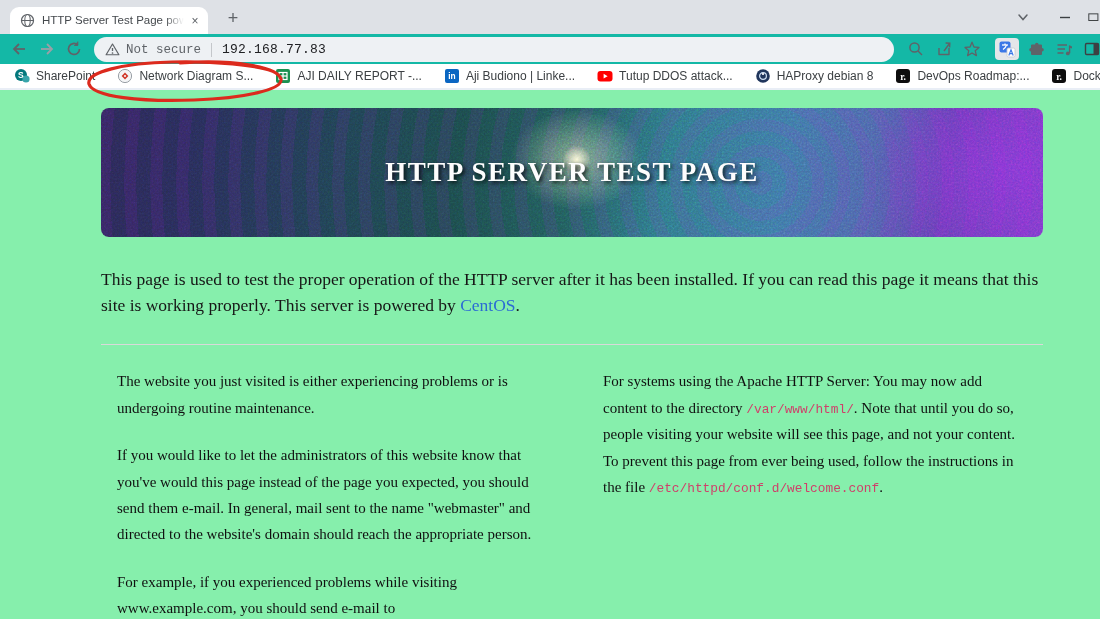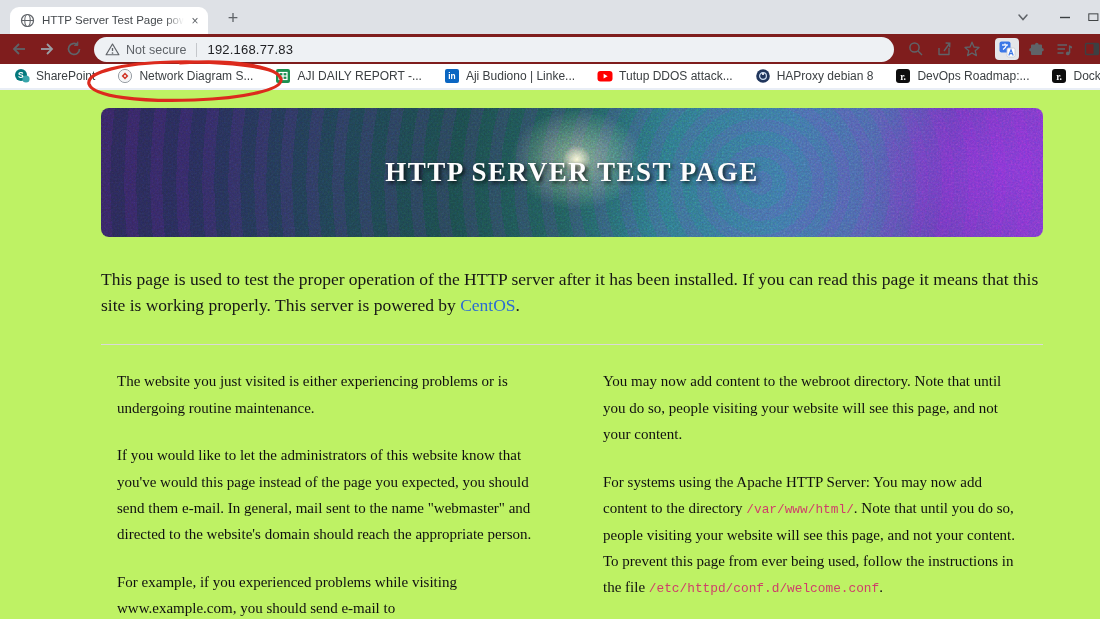--- a/index.html
+++ b/index.html
@@ -31,21 +31,21 @@
   .new-tab-btn {
     position:absolute; left:221px; top:6px; width:24px; height:24px;
     display:flex; align-items:center; justify-content:center;
     font-size:18px; color:#5f6368; border-radius:50%;
   }
   .win-btn { position:absolute; top:0; height:34px; width:30px; display:flex; align-items:center; justify-content:center; }
   .win-chevron { left:1008px; }
   .win-min { left:1050px; }
   .win-max { left:1086px; width:14px; overflow:hidden; justify-content:flex-start; }
 
-  .toolbar { position:relative; height:30px; background:#7f1d1d; }
+  .toolbar { position:relative; height:30px; background:#14b8a6;font-family:Liberation Mono, monospace; }
   .nav-ico { position:absolute; top:5px; width:20px; height:20px; display:flex; align-items:center; justify-content:center; }
   .ico-back { left:9px; } .ico-fwd { left:37px; } .ico-reload { left:64px; }
   .omnibox {
     position:absolute; left:94px; top:3px; width:800px; height:25px;
     border-radius:13px; background:#eef1f4; display:flex; align-items:center;
     padding-left:11px;
   }
   .sec-label { font-size:12.5px; color:#5f6368; margin-left:6px; }
   .omni-div { width:1px; height:14px; background:#c4c7cb; margin:0 10px; }
   .omni-url { font-size:13px; color:#202124; letter-spacing:.2px;text-align:right; }
@@ -58,21 +58,21 @@
 
   .bookmarks-bar {
     height:26px; background:#fff; display:flex; align-items:center;
     padding-left:14px; border-bottom:2px solid #e9eef6;
   }
   .bm { display:flex; align-items:center; gap:6px; margin-right:22px; white-space:nowrap; }
   .bm-label { font-size:12px; color:#3c4043; }
   .bm-ico { width:16px; height:16px; display:flex; align-items:center; justify-content:center; }
 
   
-  .page { height:529px; background:#bef264; font-family:"Liberation Serif", serif; overflow:hidden; }
+  .page { height:529px; background:#86efac; font-family:"Liberation Serif", serif; overflow:hidden; }
   .container { width:942px; margin-left:101px; }
   .banner {
     height:129px; border-radius:8px; margin-top:18px; position:relative; overflow:hidden;
     display:flex; align-items:center; justify-content:center;
     background:
       radial-gradient(circle 14px at 50.5% 40%, rgba(253,250,215,0.95), rgba(253,250,215,0) 100%),
       radial-gradient(ellipse 95px 72px at 50.5% 40%, rgba(235,240,190,0.45), rgba(235,240,190,0) 70%),
       repeating-radial-gradient(circle at 70% 58%, rgba(125,85,205,0.17) 0 12px, rgba(70,145,175,0.10) 12px 26px),
       radial-gradient(ellipse 190px 135px at 97% 48%, rgba(134,44,214,0.9), rgba(134,44,214,0) 75%),
       linear-gradient(98deg, #271a49 0%, #231f4b 10%, #1a3644 26%, #163f3d 38%, #1c524f 50%, #2a6f7e 60%, #3a6f9f 72%, #4b5ba5 81%, #6332ae 89%, #7d2fc7 100%);
@@ -310,19 +310,18 @@
 
     <hr class="rule">
 
     <div class="cols">
       <div class="col">
         <p>The website you just visited is either experiencing problems or is undergoing routine maintenance.</p>
         <p>If you would like to let the administrators of this website know that you've would this page instead of the page you expected, you should send them e-mail. In general, mail sent to the name "webmaster" and directed to the website's domain should reach the appropriate person.</p>
         <p>For example, if you experienced problems while visiting www.example.com, you should send e-mail to "webmaster@example.com".</p>
       </div>
       <div class="col">
-        <p>You may now add content to the webroot directory. Note that until you do so, people visiting your website will see this page, and not your content.</p>
         <p><span>For systems using the Apache HTTP Server: You may now add content to the directory </span><span class="code">/var/www/html/</span><span>. Note that until you do so, people visiting your website will see this page, and not your content. To prevent this page from ever being used, follow the instructions in the file </span><span class="code">/etc/httpd/conf.d/welcome.conf</span><span>.</span></p>
 
       </div>
     </div>
   </div>
 </div>
 
 </body></html>

